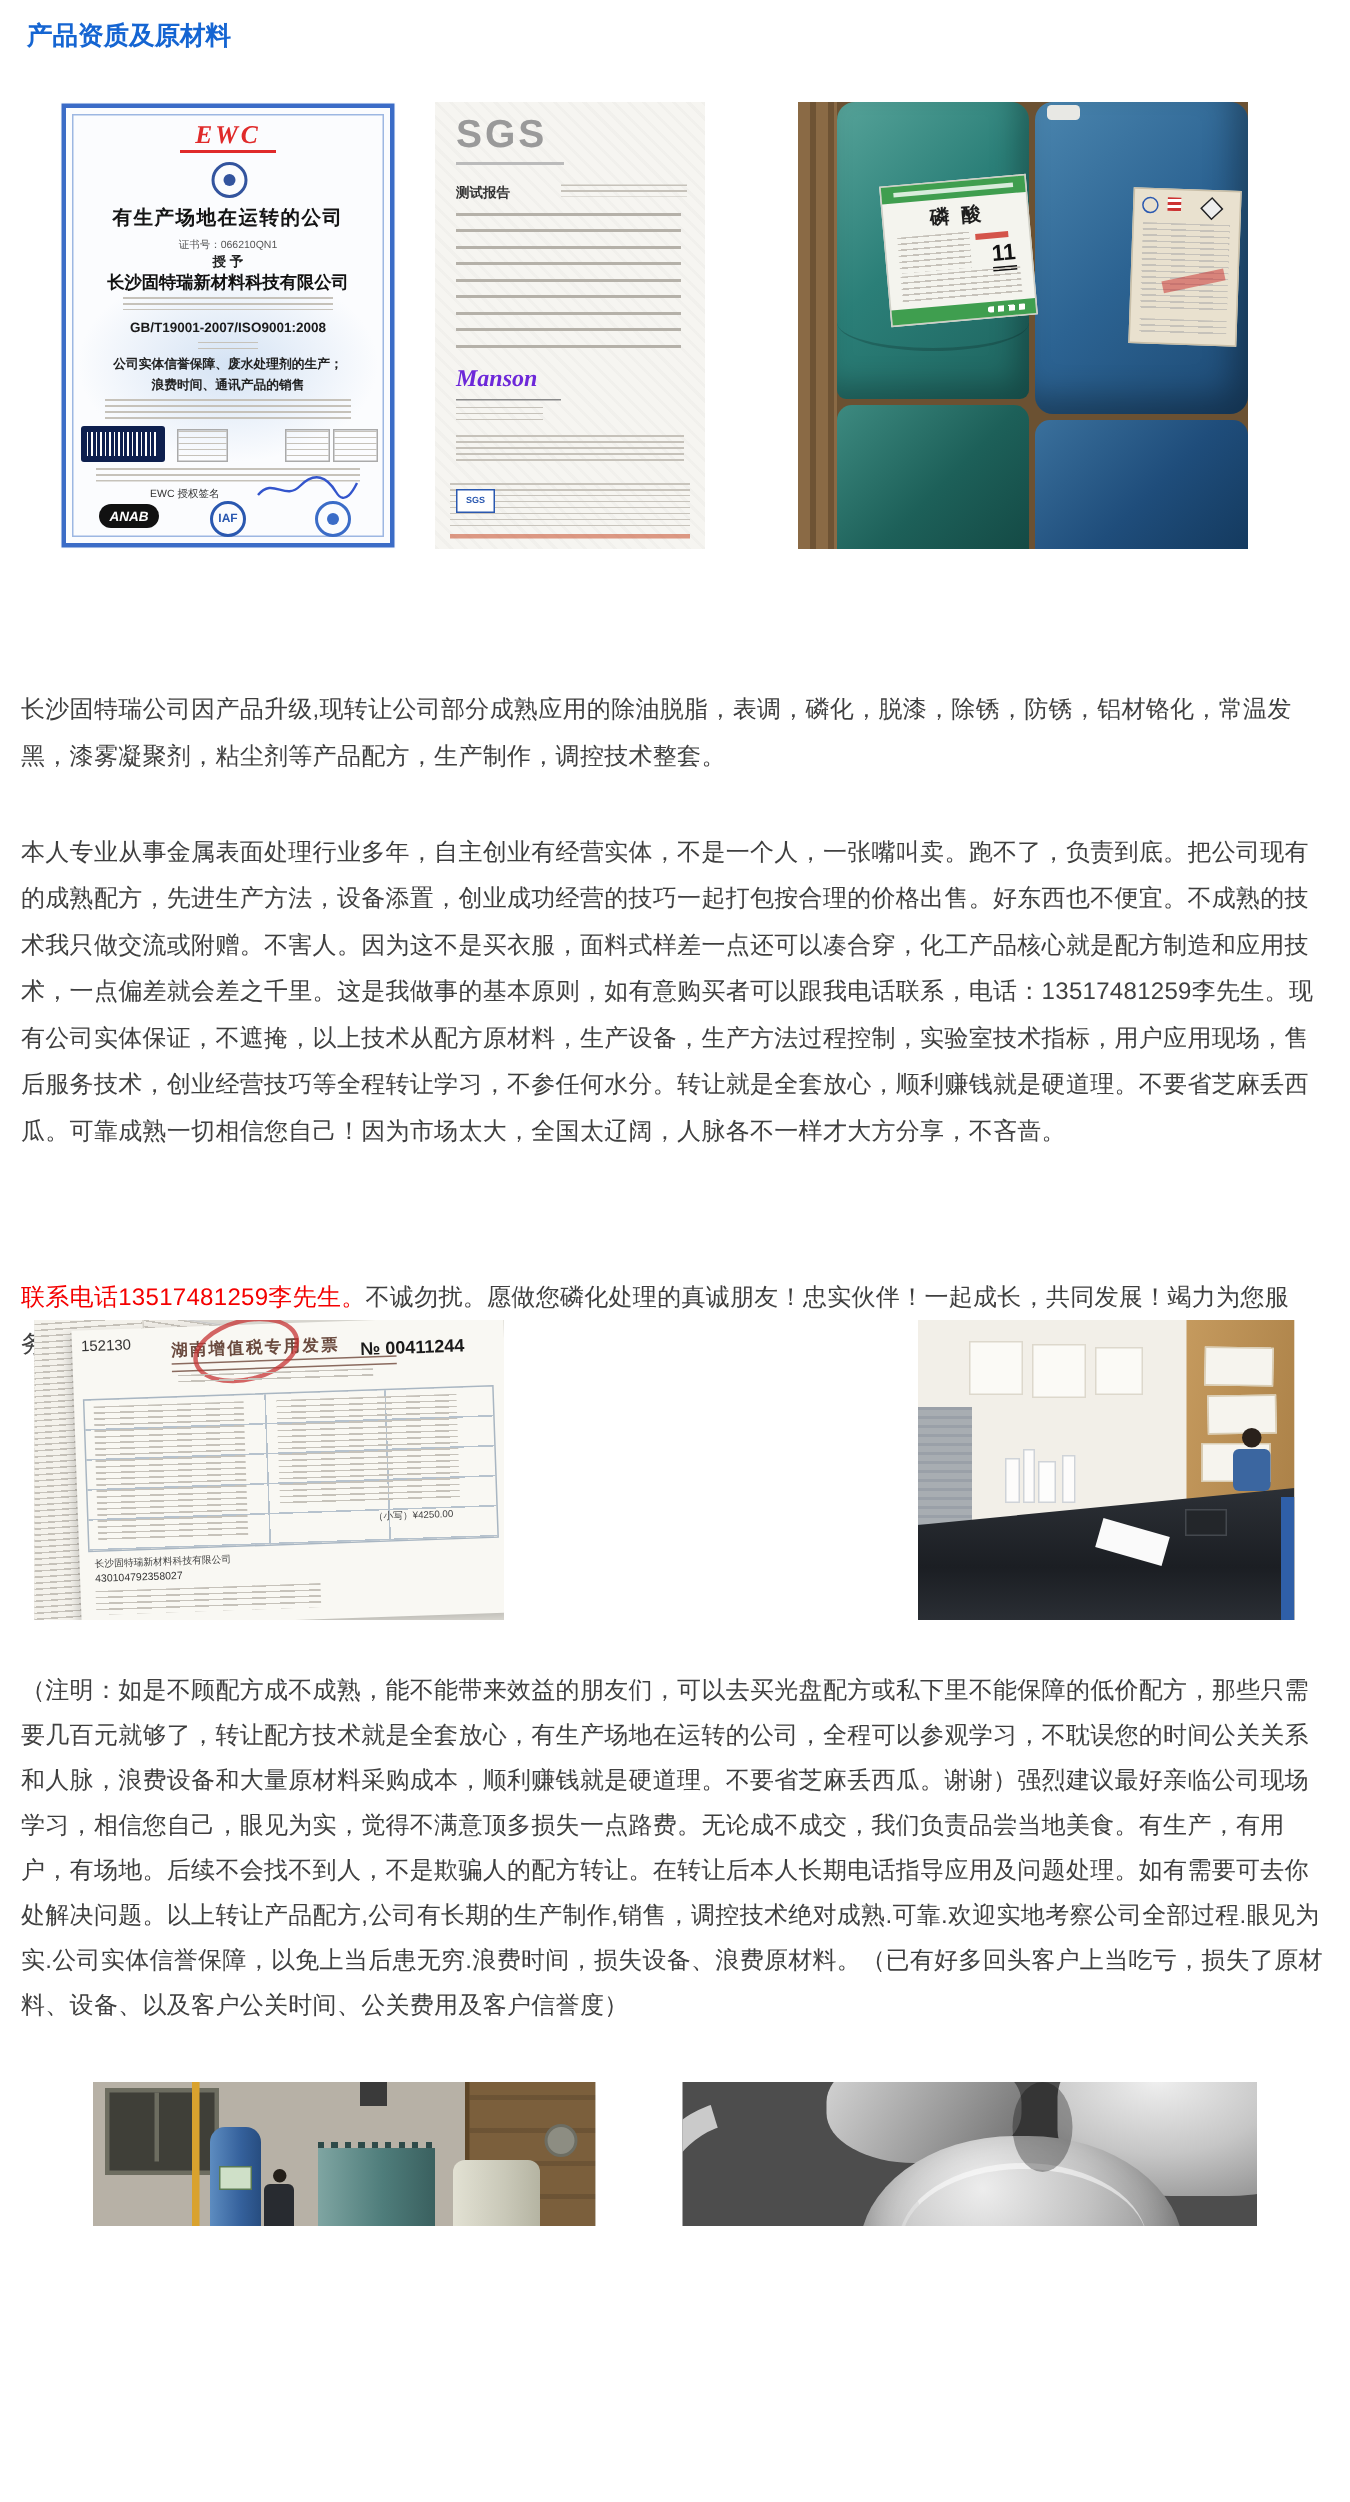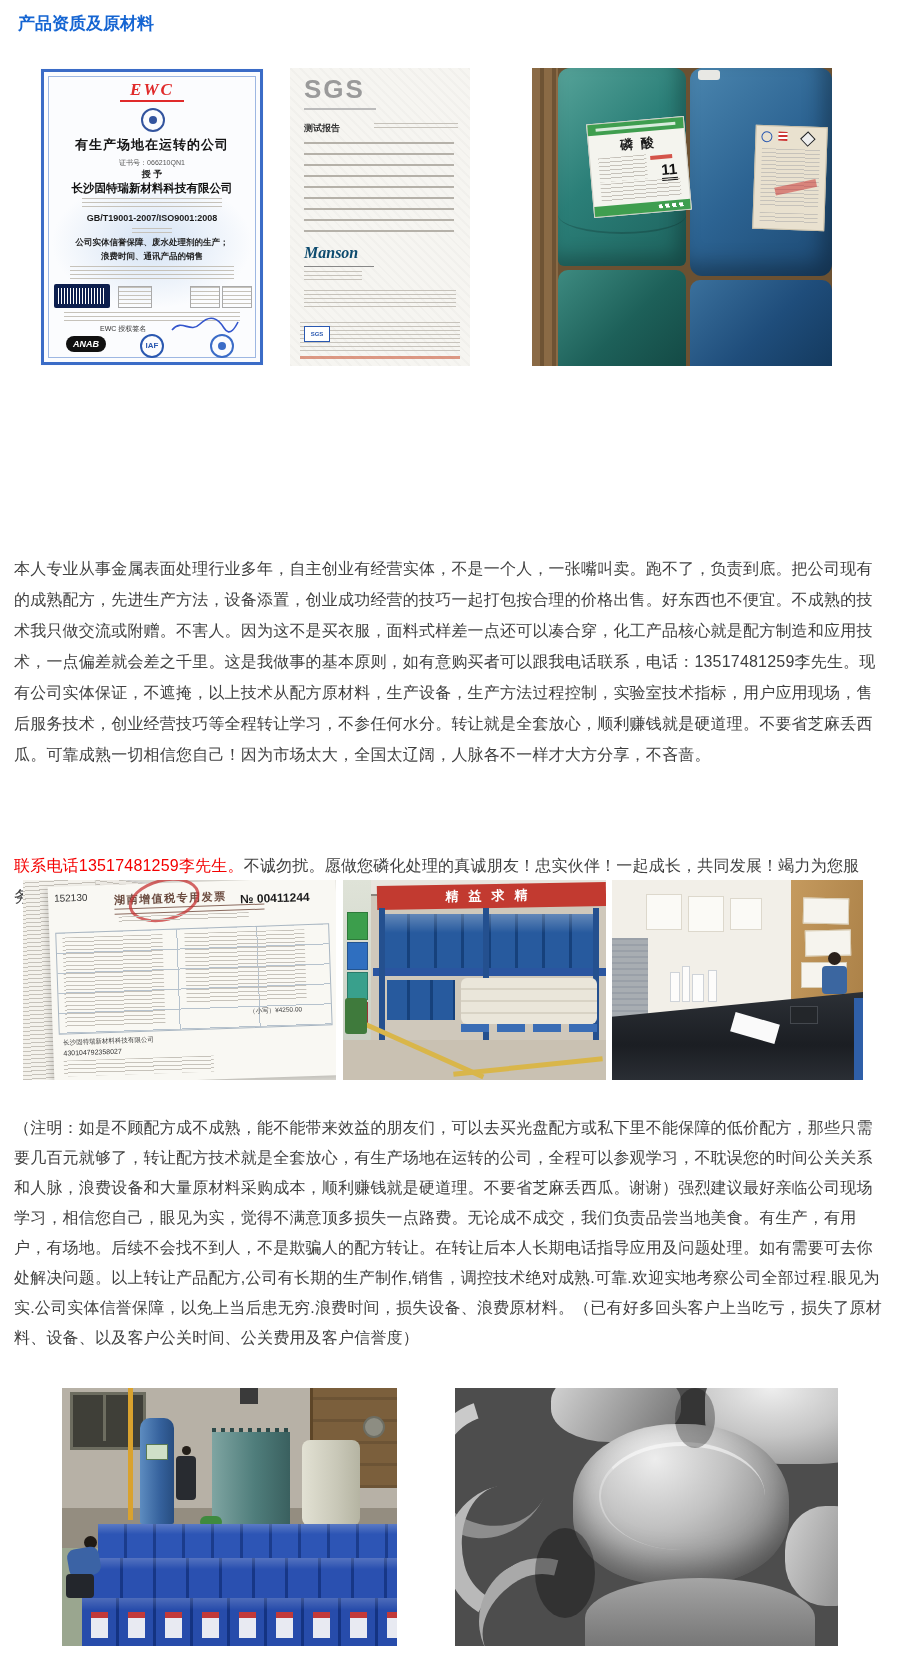--- a/index.html
+++ b/index.html
@@ -1,16 +1,16 @@
 <!DOCTYPE html>
 <html><head>
 <meta charset="utf-8">
 <style>
   html,body{margin:0;padding:0;background:#fff;}
-  #page{position:relative;width:900px;height:1668px;background:#fff;overflow:hidden;
+  #page{position:relative;width:900px;height:1484px;background:#fff;overflow:hidden;
         font-family:"Liberation Sans",sans-serif;}
   .abs{position:absolute;}
   .para{position:absolute;left:14px;width:874px;font-size:16px;line-height:31px;
         color:#3f3f3f;letter-spacing:.2px;text-align:left;}
   .ph{position:absolute;overflow:hidden;}
   .bars2{background:repeating-linear-gradient(180deg,#c6c2ba 0 1px,transparent 1px 4px);}
   .cbar{background:repeating-linear-gradient(180deg,#9aa0a8 0 2px,transparent 2px 6px);}
 </style>
 </head>
 <body>
@@ -58,21 +58,21 @@
     </div>
   </div>
 
   <div class="ph" style="left:290px;top:68px;width:180px;height:298px;background:#f6f5f1;">
     <div class="abs" style="inset:0;background:repeating-linear-gradient(45deg,rgba(0,0,0,.02) 0 2px,transparent 2px 7px);"></div>
     <div class="abs" style="left:14px;top:6px;font-size:26px;font-weight:bold;color:#9a9a9a;letter-spacing:2px;">SGS</div>
     <div class="abs" style="left:14px;top:40px;width:72px;height:2px;background:#bbb;"></div>
     <div class="abs" style="left:14px;top:54px;font-size:9px;font-weight:bold;color:#333;">测试报告</div>
     <div class="abs bars2" style="left:84px;top:55px;width:84px;height:8px;"></div>
     <div class="abs" style="left:14px;top:74px;width:150px;height:96px;background:repeating-linear-gradient(180deg,#b5b1a9 0 2px,transparent 2px 11px);"></div>
-    <div class="abs" style="left:14px;top:176px;font-family:'Liberation Serif',serif;font-style:italic;font-weight:bold;font-size:16px;color:#0c4a6e;">Manson</div>
+    <div class="abs" style="left:14px;top:176px;font-family:'Liberation Serif',serif;font-style:italic;font-weight:bold;font-size:16px;color:#6d28d9;">Manson</div>
     <div class="abs" style="left:14px;top:198px;width:70px;height:1px;background:#888;"></div>
     <div class="abs bars2" style="left:14px;top:203px;width:58px;height:9px;"></div>
     <div class="abs bars2" style="left:14px;top:222px;width:152px;height:20px;"></div>
     <div class="abs" style="left:10px;top:254px;width:160px;height:30px;background:repeating-linear-gradient(180deg,#c8c4bc 0 1px,transparent 1px 4px);"></div>
     <div class="abs" style="left:14px;top:258px;width:24px;height:14px;background:#fff;border:1px solid #2a58b0;
                 color:#2a58b0;font-weight:bold;font-size:6px;text-align:center;line-height:14px;">SGS</div>
     <div class="abs" style="left:10px;top:288px;width:160px;height:3px;background:#cc5a3a;opacity:.6;"></div>
   </div>
 
   <div class="ph" style="left:532px;top:68px;width:300px;height:298px;background:#6b5132;">
@@ -106,20 +106,21 @@
       <div class="abs" style="left:5px;top:5px;width:9px;height:9px;border:1px solid #2a58b0;border-radius:50%;"></div>
       <div class="abs" style="left:22px;top:5px;width:9px;height:9px;background:repeating-linear-gradient(0deg,#c33 0 2px,#fff 2px 4px);"></div>
       <div class="abs" style="left:46px;top:6px;width:9px;height:9px;border:1px solid #222;background:#eee;transform:rotate(45deg);"></div>
       <div class="abs bars2" style="left:6px;top:22px;width:58px;height:58px;"></div>
       <div class="abs" style="left:20px;top:56px;width:42px;height:8px;background:rgba(200,40,40,.5);transform:rotate(-14deg);"></div>
       <div class="abs bars2" style="left:6px;top:86px;width:58px;height:10px;"></div>
     </div>
   </div>
 
 
+  <div class="para" style="top:458px;">长沙固特瑞公司因产品升级,现转让公司部分成熟应用的除油脱脂，表调，磷化，脱漆，除锈，防锈，铝材铬化，常温发黑，漆雾凝聚剂，粘尘剂等产品配方，生产制作，调控技术整套。</div>
 
   <div class="para" style="top:553px;">本人专业从事金属表面处理行业多年，自主创业有经营实体，不是一个人，一张嘴叫卖。跑不了，负责到底。把公司现有的成熟配方，先进生产方法，设备添置，创业成功经营的技巧一起打包按合理的价格出售。好东西也不便宜。不成熟的技术我只做交流或附赠。不害人。因为这不是买衣服，面料式样差一点还可以凑合穿，化工产品核心就是配方制造和应用技术，一点偏差就会差之千里。这是我做事的基本原则，如有意购买者可以跟我电话联系，电话：13517481259李先生。现有公司实体保证，不遮掩，以上技术从配方原材料，生产设备，生产方法过程控制，实验室技术指标，用户应用现场，售后服务技术，创业经营技巧等全程转让学习，不参任何水分。转让就是全套放心，顺利赚钱就是硬道理。不要省芝麻丢西瓜。可靠成熟一切相信您自己！因为市场太大，全国太辽阔，人脉各不一样才大方分享，不吝啬。</div>
 
   <div class="para" style="top:850px;"><span style="color:#f40000;">联系电话13517481259李先生。</span><span>不诚勿扰。愿做您磷化处理的真诚朋友！忠实伙伴！一起成长，共同发展！竭力为您服务！</span></div>
 
   <div class="ph" style="left:23px;top:880px;width:313px;height:200px;background:#dcdad3;">
     <div class="abs bars2" style="left:-14px;top:-8px;width:120px;height:216px;background-color:#efece6;transform:rotate(9deg);border:1px solid #ccc;"></div>
     <div class="abs bars2" style="left:-26px;top:-4px;width:104px;height:216px;background-color:#f4f2ec;transform:rotate(-4deg);border:1px solid #d5d2ca;"></div>
     <div class="abs" style="left:28px;top:2px;width:288px;height:198px;background:#f9f8f3;transform:rotate(-2deg);box-shadow:-3px 2px 6px rgba(0,0,0,.15);">
       <div class="abs" style="left:6px;top:6px;font-size:10px;color:#333;">152130</div>
@@ -134,45 +135,20 @@
         <div class="abs bars2" style="left:6px;top:4px;width:100px;height:90px;"></div>
         <div class="abs bars2" style="left:128px;top:4px;width:120px;height:70px;"></div>
         <div class="abs" style="left:190px;top:80px;font-size:6.5px;color:#444;">（小写）¥4250.00</div>
       </div>
       <div class="abs" style="left:10px;top:152px;font-size:6.5px;color:#444;">长沙固特瑞新材料科技有限公司</div>
       <div class="abs" style="left:10px;top:163px;font-size:7px;color:#333;">430104792358027</div>
       <div class="abs bars2" style="left:10px;top:174px;width:150px;height:16px;"></div>
     </div>
   </div>
 
-  <div class="ph" style="left:343px;top:880px;width:263px;height:200px;background:#cfc8bb;">
-    <div class="abs" style="left:0;top:0;width:263px;height:14px;background:#e8e5de;border-bottom:2px solid #8a867e;"></div>
-    <div class="abs" style="left:34px;top:4px;width:229px;height:24px;background:#c23a30;transform:rotate(-1deg);
-                color:#fff;font-weight:bold;font-size:13px;letter-spacing:10px;text-align:center;line-height:24px;">精益求精</div>
-    <div class="abs" style="left:0;top:0;width:28px;height:200px;background:linear-gradient(#dfe3d8,#c5cbbf);"></div>
-    <div class="abs" style="left:4px;top:32px;width:19px;height:26px;background:#3c9e4c;border:1px solid #2d7a39;"></div>
-    <div class="abs" style="left:4px;top:62px;width:19px;height:26px;background:#2f6fc0;border:1px solid #24548f;"></div>
-    <div class="abs" style="left:4px;top:92px;width:19px;height:26px;background:#39a08c;border:1px solid #2a7a69;"></div>
-    <div class="abs" style="left:4px;top:122px;width:19px;height:22px;background:#c44;border:1px solid #933;"></div>
-    <div class="abs" style="left:40px;top:34px;width:216px;height:54px;border-radius:2px;
-                background:linear-gradient(rgba(255,255,255,.28),rgba(255,255,255,0) 35%),
-                           repeating-linear-gradient(90deg,#275a9e 0 24px,#16417c 24px 27px);"></div>
-    <div class="abs" style="left:30px;top:88px;width:233px;height:8px;background:#2a55a0;"></div>
-    <div class="abs" style="left:36px;top:28px;width:6px;height:134px;background:#24508f;"></div>
-    <div class="abs" style="left:140px;top:28px;width:6px;height:134px;background:#24508f;"></div>
-    <div class="abs" style="left:250px;top:28px;width:6px;height:134px;background:#24508f;"></div>
-    <div class="abs" style="left:44px;top:100px;width:68px;height:40px;background:repeating-linear-gradient(90deg,#275a9e 0 20px,#16417c 20px 23px);"></div>
-    <div class="abs" style="left:118px;top:98px;width:136px;height:46px;border-radius:6px;
-                background:repeating-linear-gradient(0deg,#eae6da 0 10px,#d8d3c5 10px 12px),repeating-linear-gradient(90deg,transparent 0 18px,rgba(0,0,0,.08) 18px 20px);"></div>
-    <div class="abs" style="left:118px;top:144px;width:136px;height:8px;background:repeating-linear-gradient(90deg,#3a6db5 0 28px,transparent 28px 36px);"></div>
-    <div class="abs" style="left:0;top:160px;width:263px;height:40px;background:#c9c1b2;"></div>
-    <div class="abs" style="left:16px;top:168px;width:130px;height:5px;background:#d9b64a;transform:rotate(24deg);"></div>
-    <div class="abs" style="left:110px;top:184px;width:150px;height:5px;background:#d9b64a;transform:rotate(-6deg);"></div>
-    <div class="abs" style="left:2px;top:118px;width:22px;height:36px;background:#3f7a3c;border-radius:3px;"></div>
-  </div>
 
   <div class="ph" style="left:612px;top:880px;width:251px;height:200px;background:#f2efe8;">
     <div class="abs" style="right:0;top:0;width:72px;height:200px;background:linear-gradient(100deg,#c59a5e,#a87e45);"></div>
     <div class="abs" style="right:14px;top:18px;width:44px;height:24px;background:#f6f4ee;transform:rotate(1deg);border:1px solid #d9cdb4;"></div>
     <div class="abs" style="right:12px;top:50px;width:44px;height:24px;background:#f6f4ee;transform:rotate(-1deg);border:1px solid #d9cdb4;"></div>
     <div class="abs" style="right:16px;top:82px;width:44px;height:24px;background:#f6f4ee;border:1px solid #d9cdb4;"></div>
     <div class="abs" style="left:34px;top:14px;width:34px;height:34px;background:#fbfaf6;border:1px solid #ddd8cc;"></div>
     <div class="abs" style="left:76px;top:16px;width:34px;height:34px;background:#fbfaf6;border:1px solid #ddd8cc;"></div>
     <div class="abs" style="left:118px;top:18px;width:30px;height:30px;background:#fbfaf6;border:1px solid #ddd8cc;"></div>
     <div class="abs cbar" style="left:0;top:58px;width:36px;height:92px;background-color:#a8adb2;"></div>

